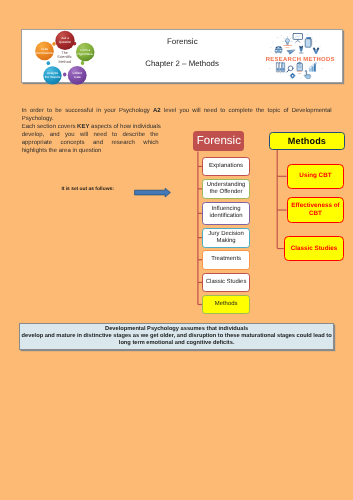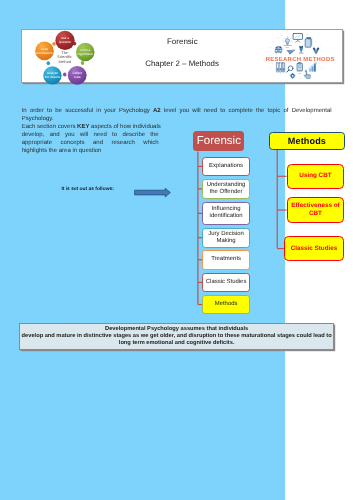--- a/index.html
+++ b/index.html
@@ -1,19 +1,19 @@
 <!DOCTYPE html>
 <html><head>
 <meta charset="utf-8">
 <title>Forensic Chapter 6 - Methods</title>
 <style>
   html,body{margin:0;padding:0;}
   body{width:353px;height:500px;background:#ffffff;font-family:"Liberation Sans",sans-serif;overflow:hidden;
        -webkit-font-smoothing:antialiased;text-rendering:geometricPrecision;}
-  .page{position:relative;width:285px;height:500px;background:#7dd3fc;}
+  .page{position:relative;width:353px;height:500px;background:#fdba74;}
 
   
   .header{position:absolute;left:21px;top:29px;width:322px;height:54px;
           border:1px solid #a0a0a0;box-sizing:border-box;background:#fff;
           box-shadow:1.4px 1.4px 0 -0.2px #8a8a8a;}
   .hdr-title{position:absolute;left:100.3px;top:8.2px;width:120px;text-align:center;
              font-size:8.0px;line-height:8px;color:#242424;}
   .hdr-sub{position:absolute;left:86.1px;top:30.1px;width:148px;text-align:center;
            font-size:7.9px;line-height:8px;color:#242424;}
 

